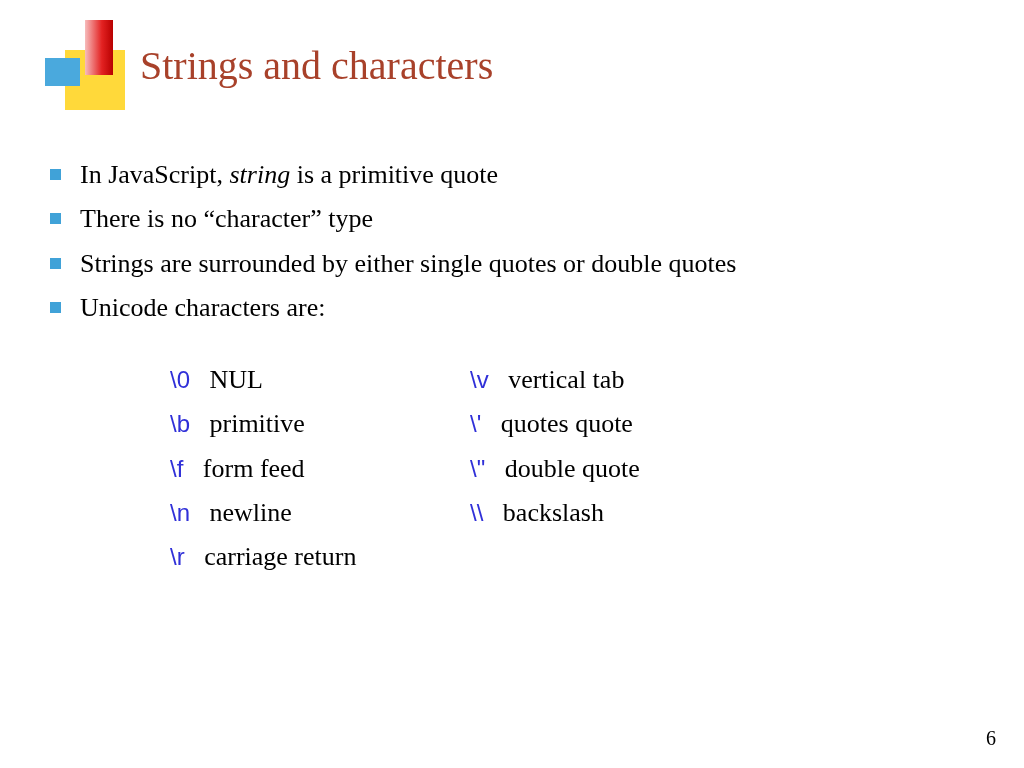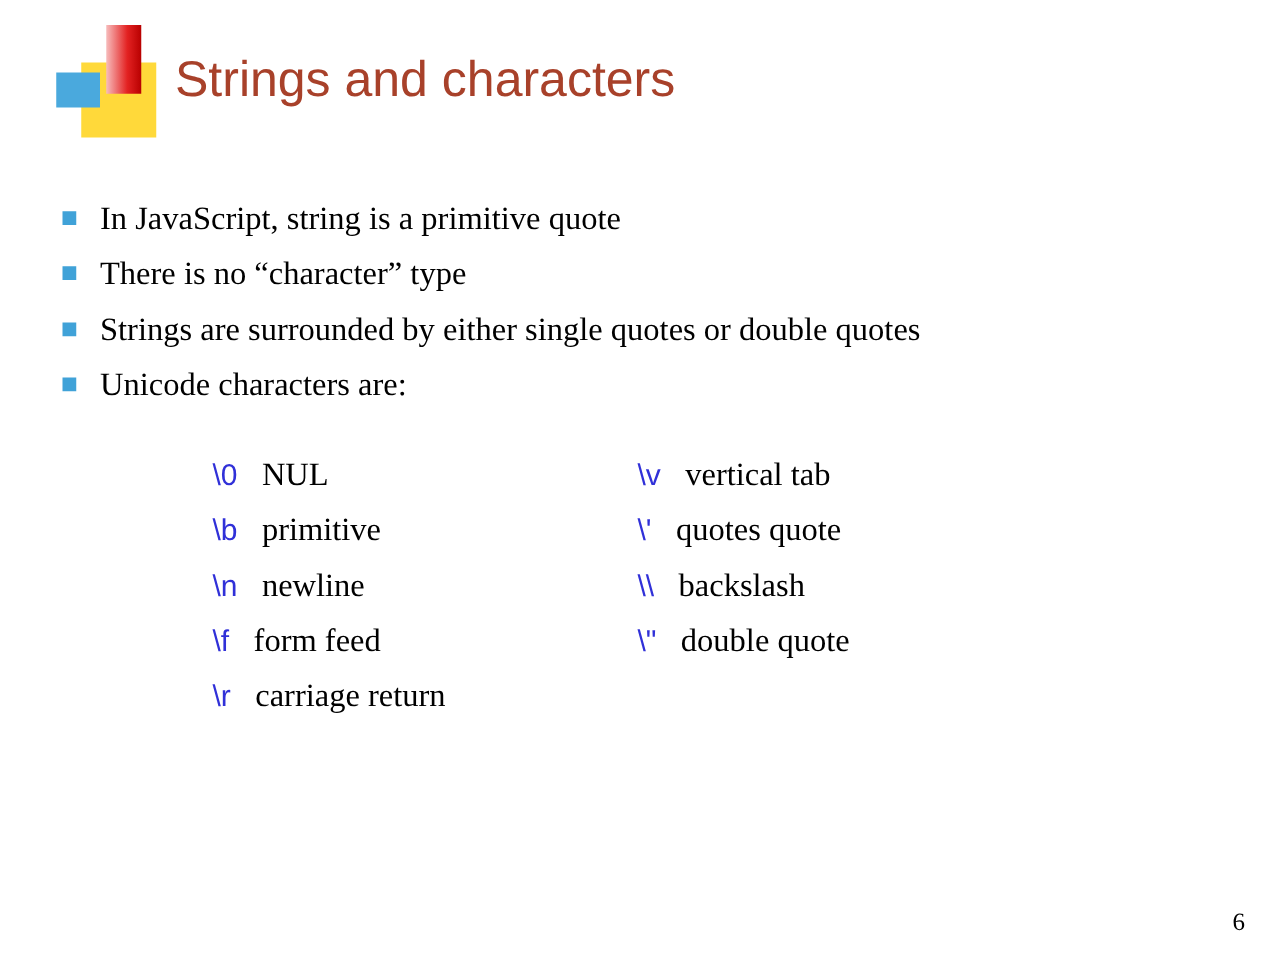--- a/index.html
+++ b/index.html
@@ -41,21 +41,21 @@
     width: 35px;
     height: 28px;
     background: #4aa9dd;
   }
   .title {
     position: absolute;
     top: 42px;
     left: 140px;
     font-size: 40px;
     color: #a8412a;
-    font-family: Liberation Sans, sans-serif;
+    font-family: Liberation Serif, serif;
   }
   .content {
     position: absolute;
     top: 155px;
     left: 50px;
     right: 40px;
   }
   .bullet-list { list-style: none; }
   .bullet-list li {
     position: relative;
@@ -67,28 +67,28 @@
   }
   .bullet-list li::before {
     content: "";
     position: absolute;
     left: 0;
     top: 14px;
     width: 11px;
     height: 11px;
     background: #40a2d8;
   }
-  .italic { }
+  .italic { font-style: italic; }
   .special-table {
     margin-top: 30px;
     margin-left: 120px;
     font-size: 26px;
     line-height: 1.7;
   }
-  .special-table .row { display: flex; gap: 40px; }
+  .special-table .row { display: flex; }
   .special-table .col1 { width: 300px; }
   .special-table .col2 { }
   .code { color: #3030d8; font-family: Verdana, Arial, sans-serif; font-size: 24px; }
   .code .it { font-style: italic; }
   .desc { color: #000; }
   .desc .it { font-style: italic; }
   .page-num {
     position: absolute;
     bottom: 18px;
     right: 28px;
@@ -139,36 +139,36 @@
         <span class="code">\b</span>&nbsp;&nbsp;
         <span class="desc">primitive</span>
       </div>
       <div class="col2">
         <span class="code">\'</span>&nbsp;&nbsp;
         <span class="desc">quotes quote</span>
       </div>
     </div>
     <div class="row">
       <div class="col1">
+        <span class="code">\f</span>&nbsp;&nbsp;
+        <span class="desc">form feed</span>
+      </div>
+      <div class="col2">
+        <span class="code">\"</span>&nbsp;&nbsp;
+        <span class="desc">double quote</span>
+      </div>
+    </div>
+    <div class="row">
+      <div class="col1">
         <span class="code">\n</span>&nbsp;&nbsp;
         <span class="desc">newline</span>
       </div>
       <div class="col2">
         <span class="code">\\</span>&nbsp;&nbsp;
         <span class="desc">backslash</span>
-      </div>
-    </div>
-    <div class="row">
-      <div class="col1">
-        <span class="code">\f</span>&nbsp;&nbsp;
-        <span class="desc">form feed</span>
-      </div>
-      <div class="col2">
-        <span class="code">\"</span>&nbsp;&nbsp;
-        <span class="desc">double quote</span>
       </div>
     </div>
     <div class="row">
       <div class="col1">
         <span class="code">\r</span>&nbsp;&nbsp;
         <span class="desc">carriage return</span>
       </div>
     </div>
   </div>
 </div>

